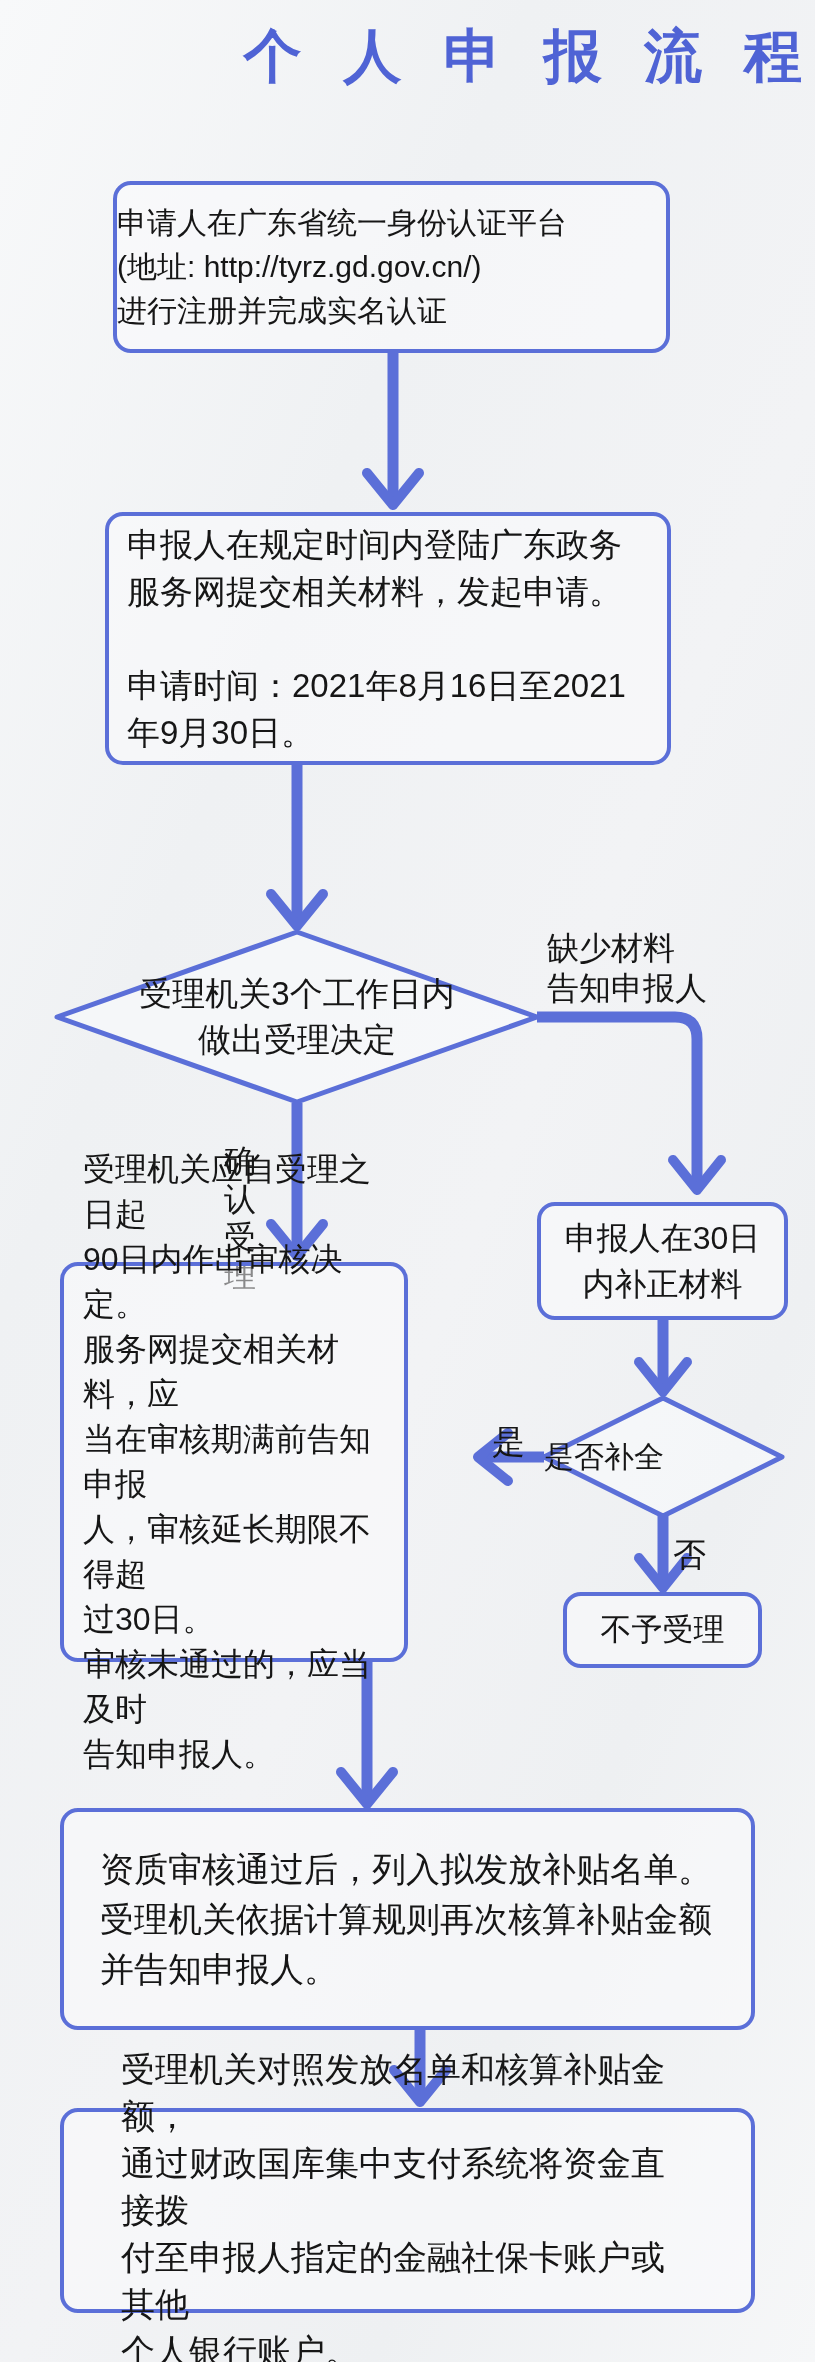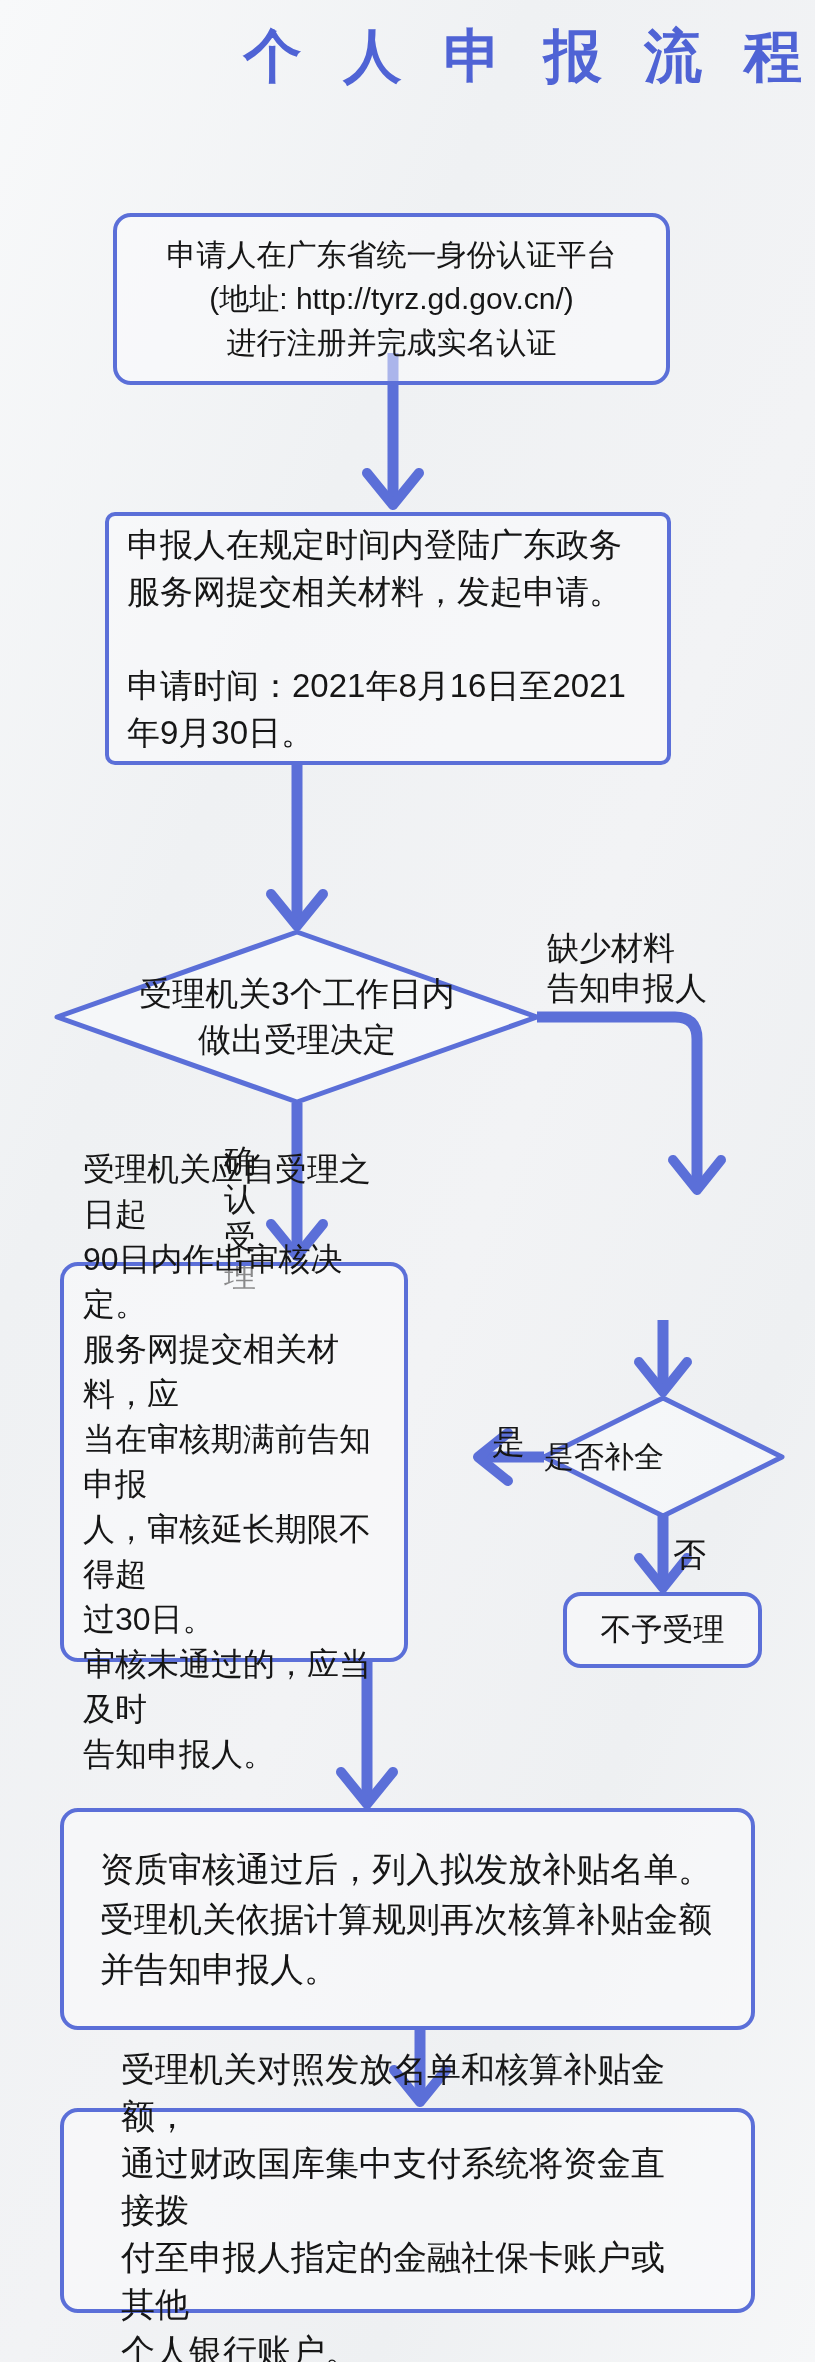--- a/index.html
+++ b/index.html
@@ -19,22 +19,22 @@
     font-size:58px;font-weight:bold;color:var(--title);
     letter-spacing:13px;white-space:nowrap;margin-left:40px;
   }
   .box{
     position:absolute;z-index:2;box-sizing:border-box;
     border:4px solid var(--accent);border-radius:18px;
     background:rgba(251,252,253,0.5);
     display:flex;flex-direction:column;justify-content:center;
   }
   .ln:empty{min-height:47px;}
-  .register-box{left:113px;top:181px;width:557px;height:172px;text-align:center;font-size:30px;line-height:44px;margin-top:32px;}
-  .submit-box{left:105px;top:512px;width:566px;height:253px;font-size:33px;line-height:47px;padding:0 18px;border-radius:10px;}
+  .register-box{left:113px;top:181px;width:557px;height:172px;text-align:left;font-size:30px;line-height:44px;}
+  .submit-box{left:105px;top:512px;width:566px;height:253px;font-size:33px;line-height:47px;padding:0 18px;}
   .review-box{left:60px;top:1262px;width:348px;height:400px;font-size:32px;line-height:45px;padding:0 19px;}
   .correct-box{left:537px;top:1202px;width:251px;height:118px;text-align:center;font-size:32px;line-height:46px;}
   .reject-box{left:563px;top:1592px;width:199px;height:76px;text-align:center;font-size:31px;line-height:36px;}
   .list-box{left:60px;top:1808px;width:695px;height:222px;font-size:34px;line-height:50px;padding:0 36px;}
   .pay-box{left:60px;top:2108px;width:695px;height:205px;font-size:34px;line-height:47px;padding:0 57px;}
   .d1-text{left:57px;top:971px;width:480px;text-align:center;font-size:33px;line-height:46px;}
   .d2-text{left:544px;top:1436px;width:238px;text-align:left;font-size:30px;line-height:42px;}
   .lbl-missing{left:535px;top:928px;width:172px;text-align:left;font-size:32px;line-height:40px;margin-left:12px;}
   .lbl-confirm{left:222px;top:1110px;width:34px;font-size:32px;line-height:38px;text-align:right;word-break:break-all;margin-top:32px;}
   .lbl-yes{left:492px;top:1420px;font-size:33px;}
@@ -100,20 +100,24 @@
     <div class="ln">做出受理决定</div>
   </div>
 
   <div class="txt lbl-missing">
     <div class="ln">缺少材料</div>
     <div class="ln">告知申报人</div>
   </div>
 
   <div class="txt lbl-confirm">确认受理</div>
 
+  <div class="box correct-box">
+    <div class="ln">申报人在30日</div>
+    <div class="ln">内补正材料</div>
+  </div>
 
   <div class="box review-box">
     <div class="ln">受理机关应自受理之日起</div>
     <div class="ln">90日内作出审核决定。</div>
     <div class="ln">服务网提交相关材料，应</div>
     <div class="ln">当在审核期满前告知申报</div>
     <div class="ln">人，审核延长期限不得超</div>
     <div class="ln">过30日。</div>
     <div class="ln">审核未通过的，应当及时</div>
     <div class="ln">告知申报人。</div>

